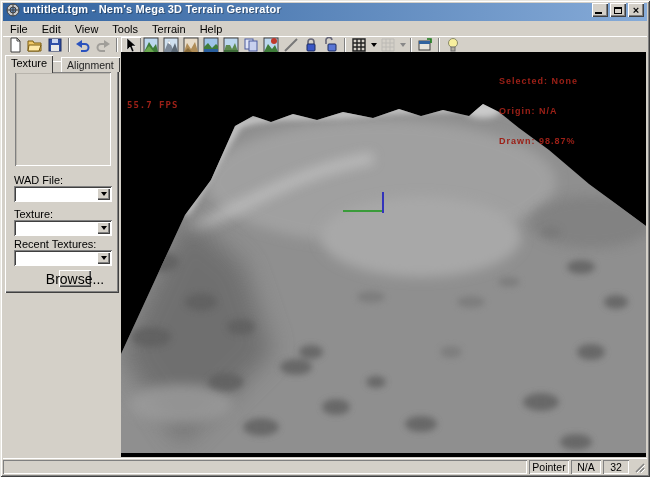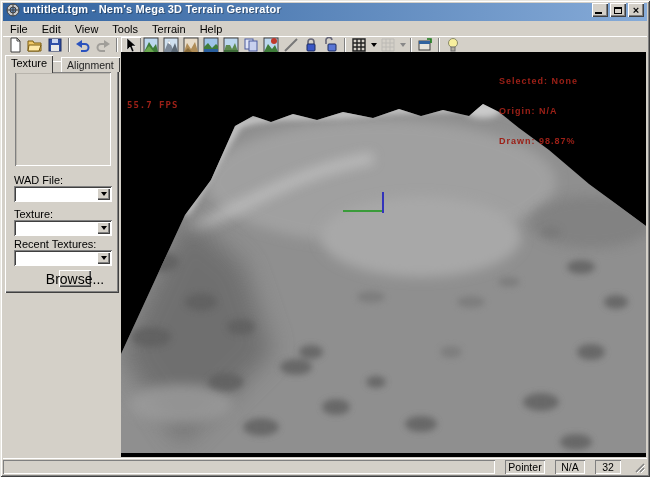--- a/index.html
+++ b/index.html
@@ -63,21 +63,21 @@
     font-size:14px; display:flex; align-items:center; justify-content:center;
     box-shadow: inset 1px 1px 0 #fff, inset -1px -1px 0 #404040, inset -2px -2px 0 #808080; }
   
   .viewport { position:absolute; left:121px; top:52px; right:4px; bottom:20px; background:#000; overflow:hidden; }
   .hud-fps { position:absolute; left:6px; top:4px; font-family:"DejaVu Sans Mono", monospace;
     font-size:9px; font-weight:bold; letter-spacing:1px;margin-top:44px; }
   .hud-info { position:absolute; left:378px; top:4px; font-family:"DejaVu Sans Mono", monospace;
     font-size:9px; font-weight:bold; line-height:10px; letter-spacing:1px; white-space:pre; }
   
   .statusbar { position:absolute; left:3px; right:3px; bottom:3px; height:16px; background:#d4d0c8;
-    border-top:1px solid #fff; display:flex; align-items:center; gap:10px; padding:1px 2px 1px 0; }
+    border-top:1px solid #fff; display:flex; align-items:center; gap:2px; padding:1px 2px 1px 0; }
   .sb-panel { height:14px; box-shadow: inset 1px 1px 0 #808080, inset -1px -1px 0 #fff;
     font-size:10.5px; display:flex; align-items:center; justify-content:center; padding:0 4px; color:#000; }
   .sb-main { flex:1; }
   .sb-pointer { width:40px; }
   .sb-na { width:30px; }
   .sb-bits { width:26px; }
   .sb-grip { width:12px; height:12px; margin-left:2px; align-self:flex-end; }
   svg { display:block; }
 </style>
 </head>

